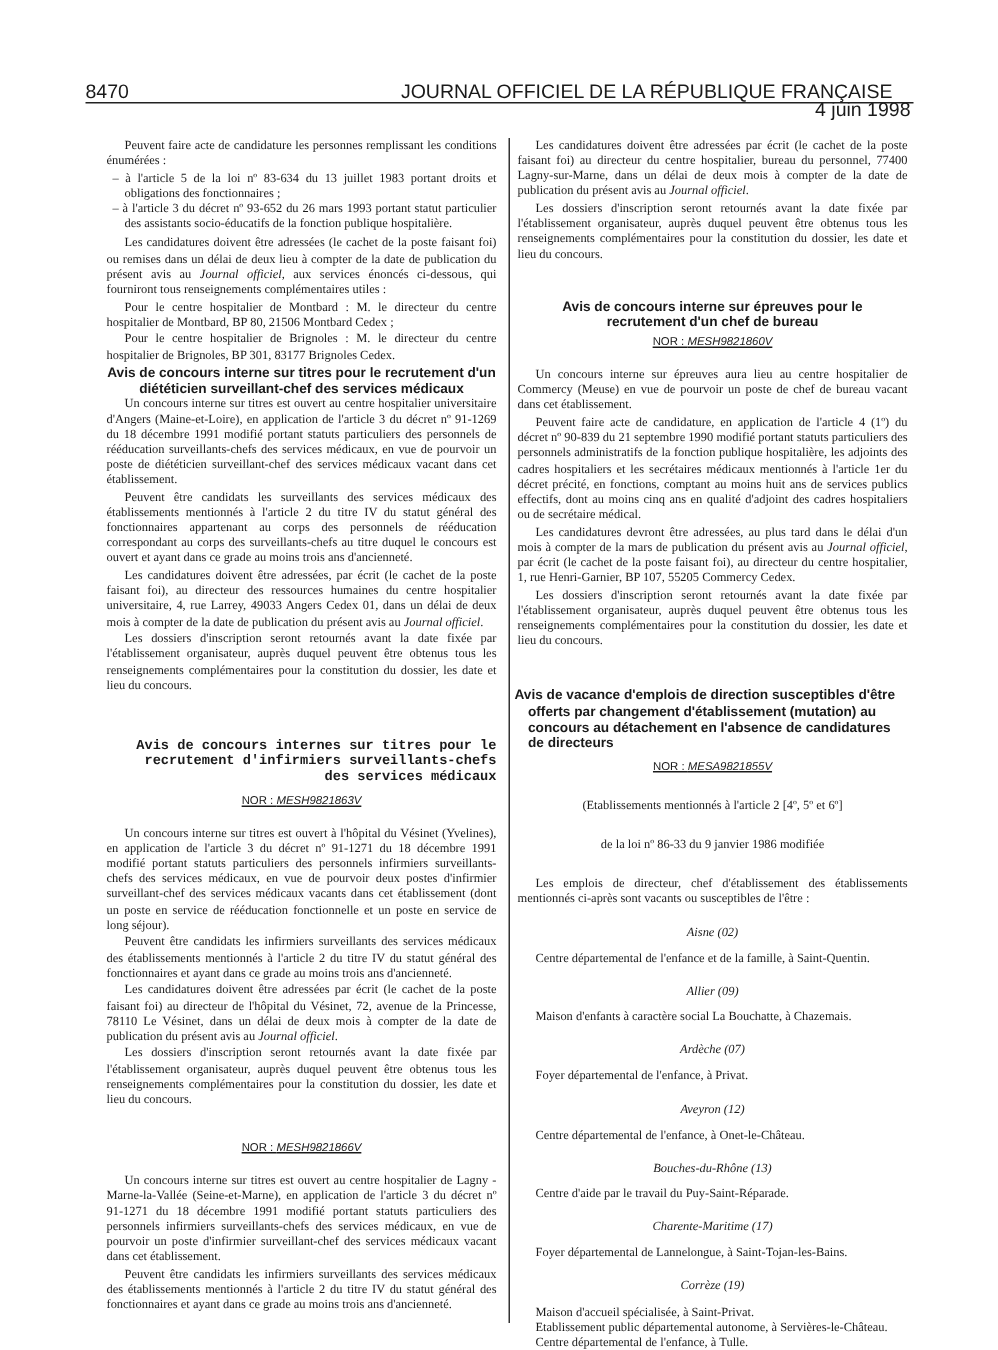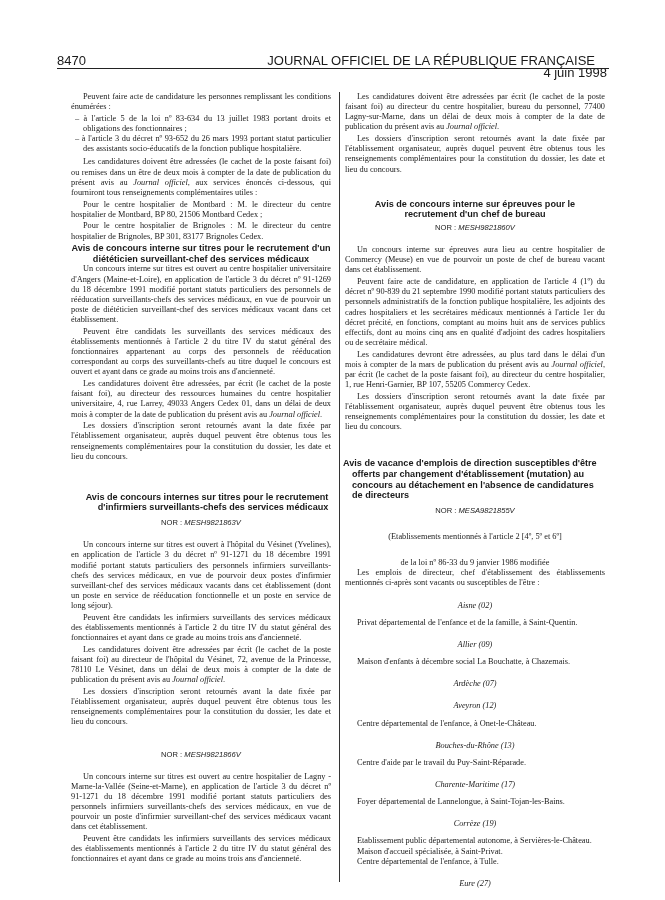--- a/index.html
+++ b/index.html
@@ -14,24 +14,24 @@
   .col { position:absolute; top:92px; width:260px; font-size:8.3px; line-height:10.15px;
          text-align:justify; hyphens:manual; }
   .col.left { left:71px; }
   .col.right { left:345px; }
   .divider { position:absolute; left:339px; top:92px; width:1px; height:790px; background:#333; }
   p { margin:0 0 1.5px 0; text-indent:12px; }
   .dash { padding-left:12px; text-indent:-8px; margin:0; }
   .dash::before { content:"– "; }
   .sec-title { font-family:"Liberation Sans", sans-serif; font-weight:bold; font-size:9.1px;
                line-height:10.6px; text-align:center; margin:0; }
-  .sec-title.hang { text-align:center; padding-left:12px; text-indent:-12px; }
+  .sec-title.hang { text-align:right; padding-left:12px; text-indent:-12px;font-family:Liberation Mono, monospace; }
   .sec-title.hang2 { text-align:left; padding-left:9px; text-indent:-9px; margin-left:-2px; }
   .nor { font-family:"Liberation Sans", sans-serif; font-size:7.6px; text-align:center;
-         margin:5px 0 12px 0; }
+         margin:5px 0 12px 0;text-decoration:underline; }
   .nor i { font-style:italic; }
   .dept { font-style:italic; text-align:center; margin:12px 0 7px 0; }
   .center { text-align:center; text-indent:0; }
   em { font-style:italic; }
 </style>
 </head>
 <body>
 
 <div class="header">
   <span class="pnum">8470</span>
@@ -39,21 +39,21 @@
   <span class="date">4 juin 1998</span>
 </div>
 <div class="rule"></div>
 <div class="divider"></div>
 
 <div class="col left">
   <div>
     <p>Peuvent faire acte de candidature les personnes remplissant les conditions énumérées :</p>
     <p class="dash">à l'article 5 de la loi nº 83-634 du 13 juillet 1983 portant droits et obligations des fonctionnaires ;</p>
     <p class="dash" style="margin-bottom:3px">à l'article 3 du décret nº 93-652 du 26 mars 1993 portant statut particulier des assistants socio-éducatifs de la fonction publique hospitalière.</p>
-    <p><span>Les candidatures doivent être adressées (le cachet de la poste faisant foi) ou remises dans un être de deux mois à compter de la date de publication du présent avis au </span><em>Journal officiel</em><span>, aux services énoncés ci-dessous, qui fourniront tous renseignements complémentaires utiles :</span></p>
+    <p><span>Les candidatures doivent être adressées (le cachet de la poste faisant foi) ou remises dans un délai de deux lieu à compter de la date de publication du présent avis au </span><em>Journal officiel</em><span>, aux services énoncés ci-dessous, qui fourniront tous renseignements complémentaires utiles :</span></p>
     <p>Pour le centre hospitalier de Montbard : M. le directeur du centre hospitalier de Montbard, BP 80, 21506 Montbard Cedex ;</p>
     <p>Pour le centre hospitalier de Brignoles : M. le directeur du centre hospitalier de Brignoles, BP 301, 83177 Brignoles Cedex.</p>
   </div>
 
   <div style="">
     <h2 class="sec-title">Avis de concours interne sur titres pour le recrutement d'un diététicien surveillant-chef des services médicaux</h2>
     <p>Un concours interne sur titres est ouvert au centre hospitalier universitaire d'Angers (Maine-et-Loire), en application de l'article 3 du décret nº 91-1269 du 18 décembre 1991 modifié portant statuts particuliers des personnels de rééducation surveillants-chefs des services médicaux, en vue de pourvoir un poste de diététicien surveillant-chef des services médicaux vacant dans cet établissement.</p>
     <p>Peuvent être candidats les surveillants des services médicaux des établissements mentionnés à l'article 2 du titre IV du statut général des fonctionnaires appartenant au corps des personnels de rééducation correspondant au corps des surveillants-chefs au titre duquel le concours est ouvert et ayant dans ce grade au moins trois ans d'ancienneté.</p>
     <p><span>Les candidatures doivent être adressées, par écrit (le cachet de la poste faisant foi), au directeur des ressources humaines du centre hospitalier universitaire, 4, rue Larrey, 49033 Angers Cedex 01, dans un délai de deux mois à compter de la date de publication du présent avis au </span><em>Journal officiel</em><span>.</span></p>
     <p>Les dossiers d'inscription seront retournés avant la date fixée par l'établissement organisateur, auprès duquel peuvent être obtenus tous les renseignements complémentaires pour la constitution du dossier, les date et lieu du concours.</p>
@@ -87,34 +87,35 @@
     <p>Un concours interne sur épreuves aura lieu au centre hospitalier de Commercy (Meuse) en vue de pourvoir un poste de chef de bureau vacant dans cet établissement.</p>
     <p>Peuvent faire acte de candidature, en application de l'article 4 (1º) du décret nº 90-839 du 21 septembre 1990 modifié portant statuts particuliers des personnels administratifs de la fonction publique hospitalière, les adjoints des cadres hospitaliers et les secrétaires médicaux mentionnés à l'article 1er du décret précité, en fonctions, comptant au moins huit ans de services publics effectifs, dont au moins cinq ans en qualité d'adjoint des cadres hospitaliers ou de secrétaire médical.</p>
     <p><span>Les candidatures devront être adressées, au plus tard dans le délai d'un mois à compter de la mars de publication du présent avis au </span><em>Journal officiel</em><span>, par écrit (le cachet de la poste faisant foi), au directeur du centre hospitalier, 1, rue Henri-Garnier, BP 107, 55205 Commercy Cedex.</span></p>
     <p>Les dossiers d'inscription seront retournés avant la date fixée par l'établissement organisateur, auprès duquel peuvent être obtenus tous les renseignements complémentaires pour la constitution du dossier, les date et lieu du concours.</p>
   </div>
 
   <div style="margin-top:26px">
     <h2 class="sec-title hang2">Avis de vacance d'emplois de direction susceptibles d'être offerts par changement d'établissement (mutation) au concours au détachement en l'absence de candidatures de directeurs</h2>
     <div class="nor" style="margin-bottom:10px"><span>NOR : </span><i>MESA9821855V</i></div>
     <p class="center" style="margin:16px">(Etablissements mentionnés à l'article 2 [4º, 5º et 6º]</p>
-    <p class="center" style="margin:0">de la loi nº 86-33 du 9 janvier 1986 modifiée</p>
+    <p class="center" style="margin:16px">de la loi nº 86-33 du 9 janvier 1986 modifiée</p>
     <p>Les emplois de directeur, chef d'établissement des établissements mentionnés ci-après sont vacants ou susceptibles de l'être :</p>
     <div id="dept-list">
         <div class="dept">Aisne (02)</div>
-        <p style="margin: 0px;">Privat départemental de l'enfance et de la famille, à Saint-Quentin.</p>
+        <p style="margin: 0px;">Centre départemental de l'enfance et de la famille, à Saint-Quentin.</p>
         <div class="dept">Allier (09)</div>
-        <p style="margin: 0px;">Maison d'enfants à décembre social La Bouchatte, à Chazemais.</p>
+        <p style="margin: 0px;">Maison d'enfants à caractère social La Bouchatte, à Chazemais.</p>
         <div class="dept">Ardèche (07)</div>
+        <p style="margin: 0px;">Foyer départemental de l'enfance, à Privat.</p>
         <div class="dept">Aveyron (12)</div>
         <p style="margin: 0px;">Centre départemental de l'enfance, à Onet-le-Château.</p>
         <div class="dept">Bouches-du-Rhône (13)</div>
         <p style="margin: 0px;">Centre d'aide par le travail du Puy-Saint-Réparade.</p>
         <div class="dept">Charente-Maritime (17)</div>
         <p style="margin: 0px;">Foyer départemental de Lannelongue, à Saint-Tojan-les-Bains.</p>
         <div class="dept">Corrèze (19)</div>
+        <p style="margin: 0px;">Maison d'accueil spécialisée, à Saint-Privat.</p>
         <p style="margin: 0px;">Etablissement public départemental autonome, à Servières-le-Château.</p>
-        <p style="margin: 0px;">Maison d'accueil spécialisée, à Saint-Privat.</p>
         <p style="margin: 0px;">Centre départemental de l'enfance, à Tulle.</p>
         <div class="dept">Eure (27)</div>
       </div>
   </div>
 </div>
 
 </body></html>

